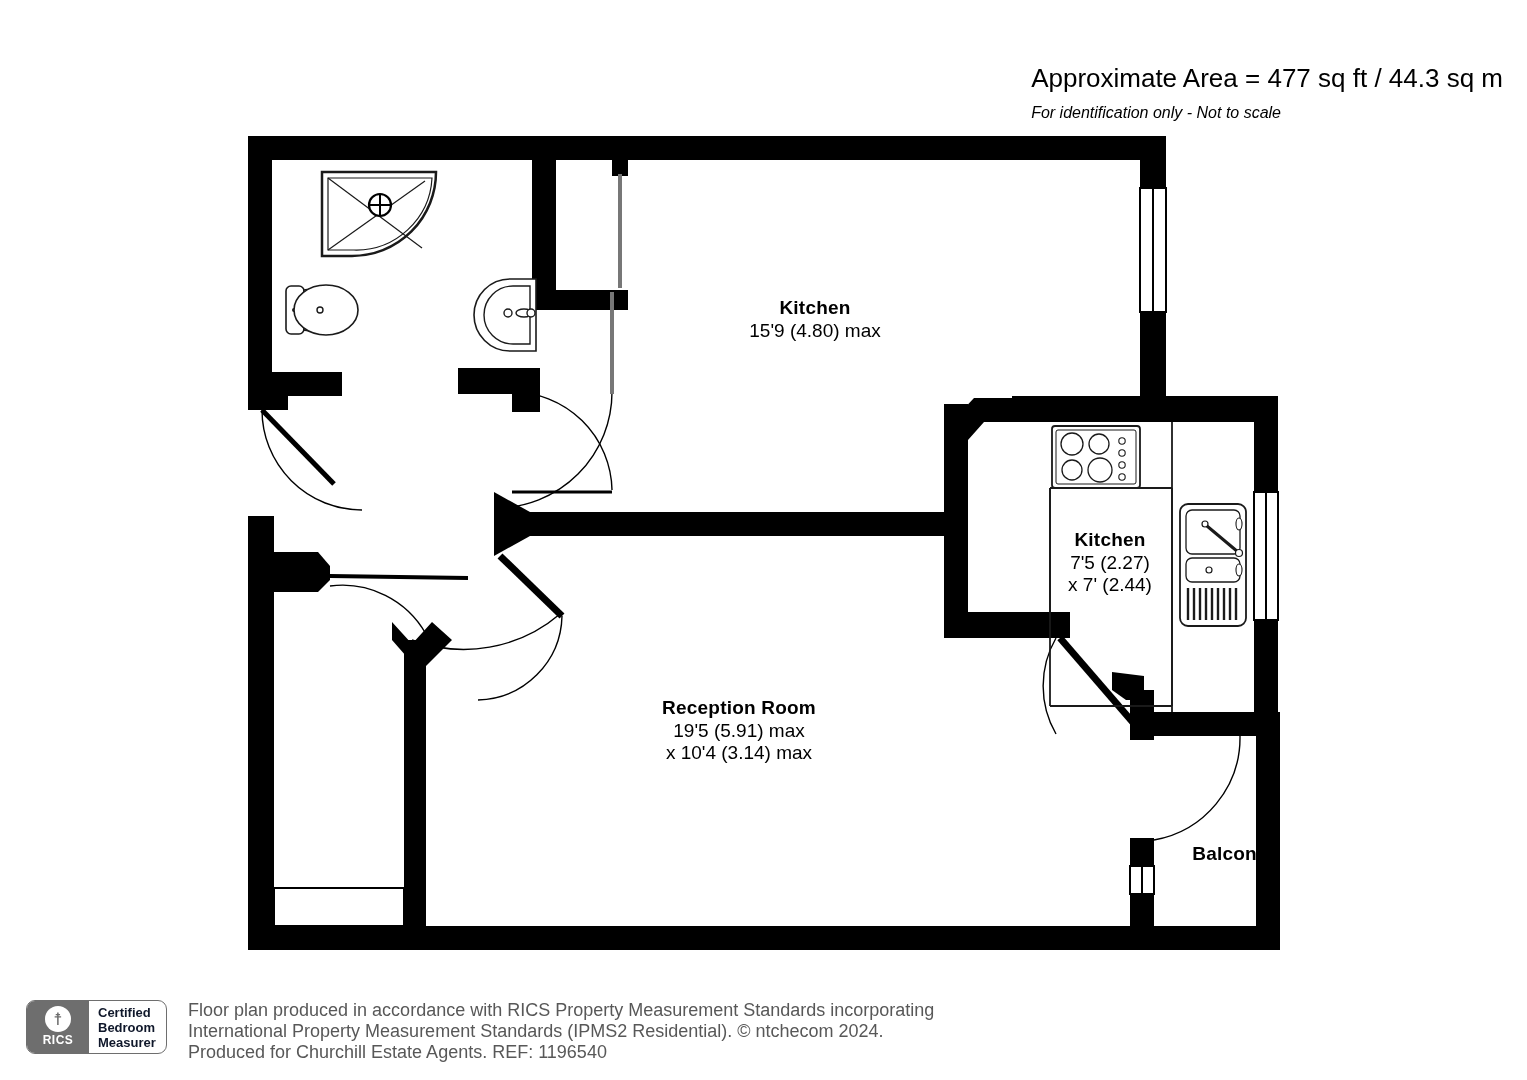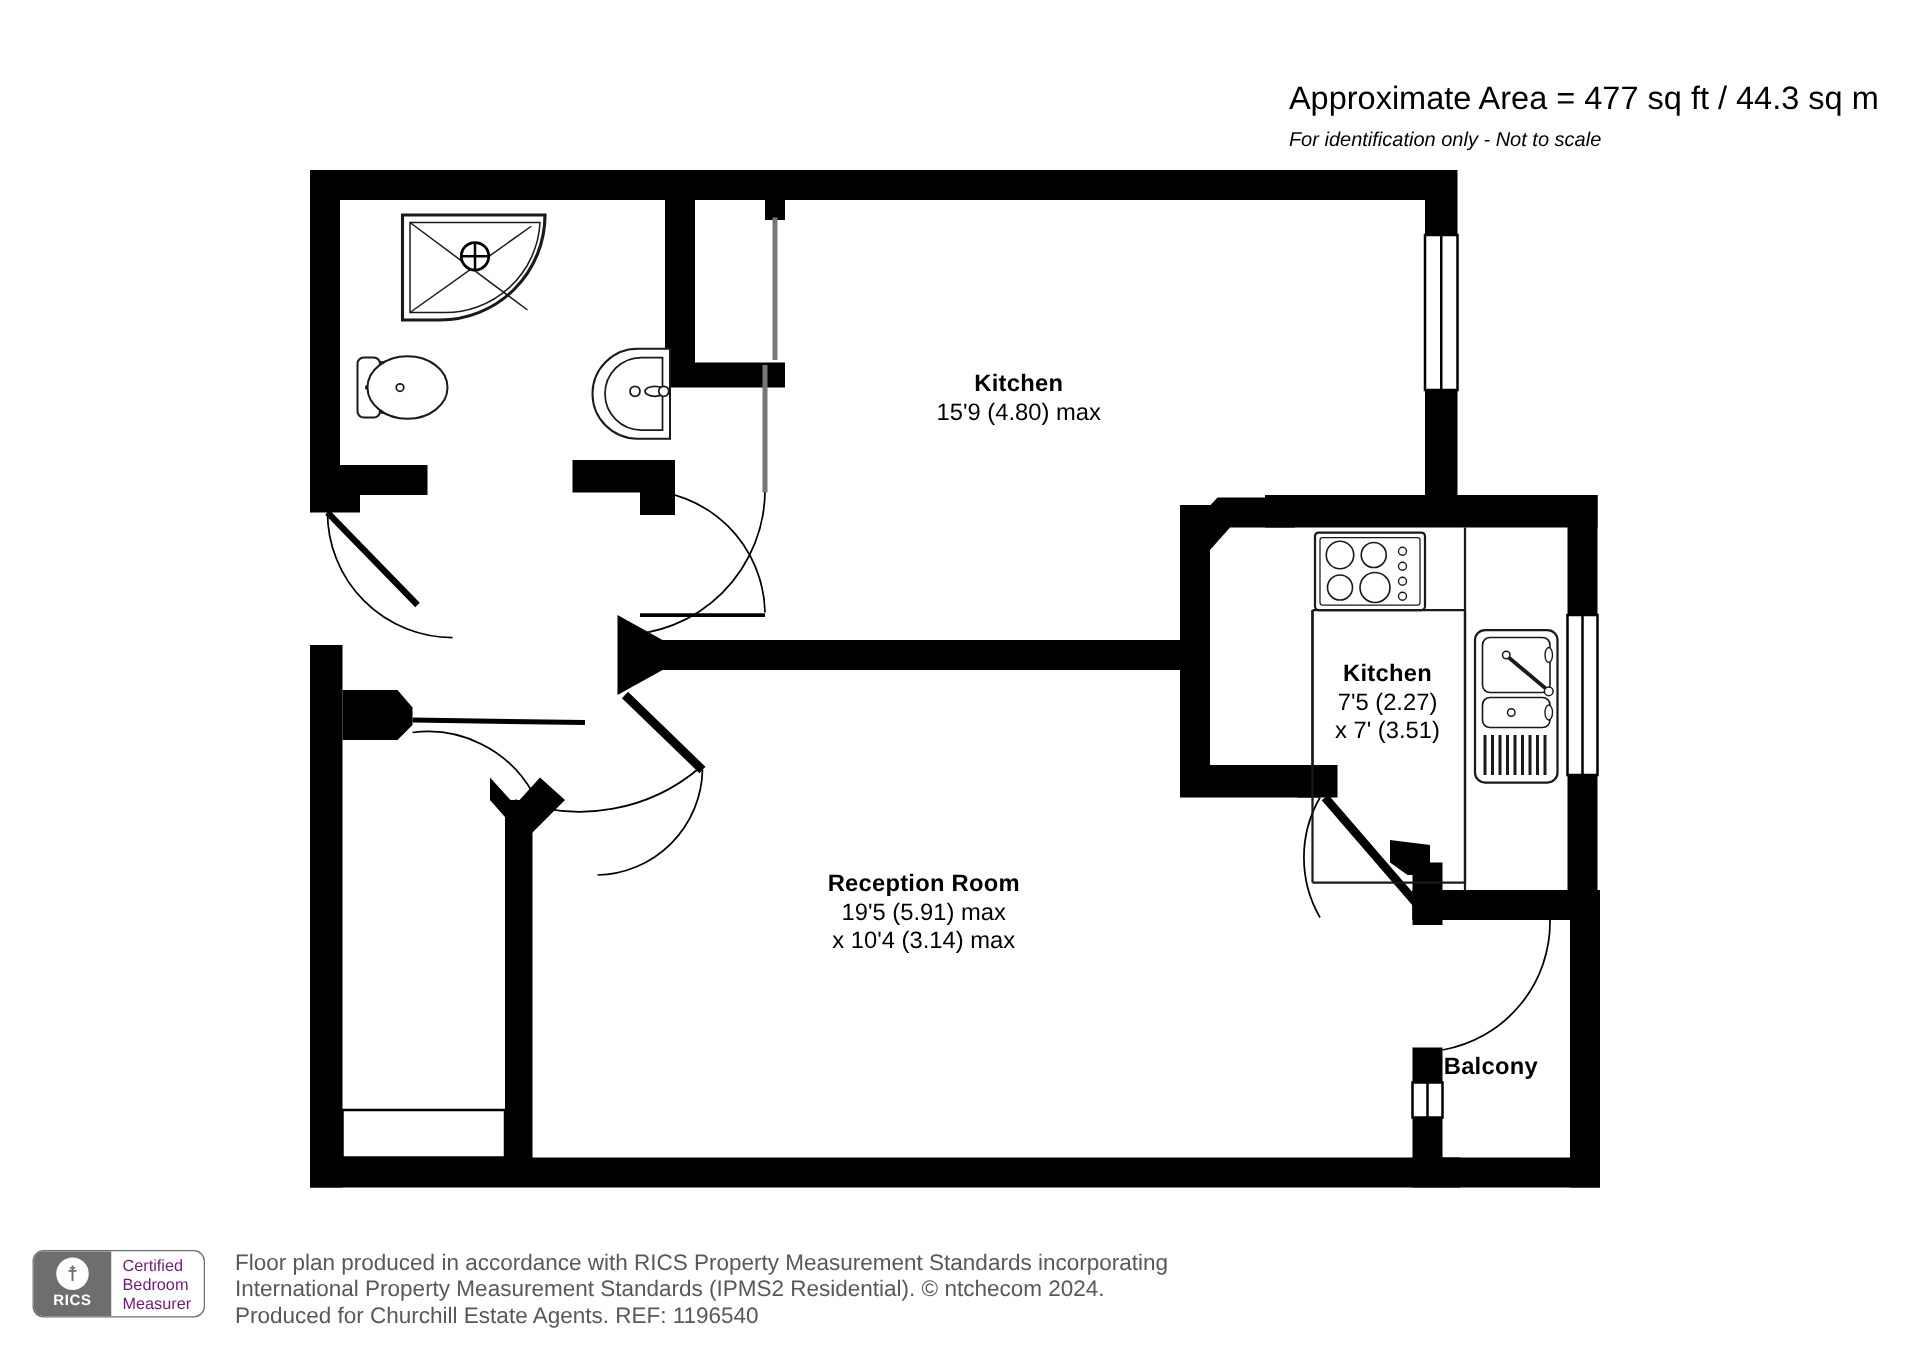--- a/index.html
+++ b/index.html
@@ -66,21 +66,21 @@
   }
   .room-label .rdim {
     display: block;
     font-size: 19px;
     line-height: 22px;
   }
 
   #label-bedroom  { left: 650px; top: 296px; width: 330px; }
   #label-reception{ left: 574px; top: 696px; width: 330px; }
   #label-kitchen  { left: 1020px; top: 528px; width: 180px; }
-  #label-balcony  { left: 1155px; top: 842px; width: 150px; text-align: left; }
+  #label-balcony  { left: 1155px; top: 842px; width: 150px; text-align: center; }
   #label-balcony .rname { font-size: 19px; }
 
   
   #footer {
     position: absolute;
     left: 0;
     top: 996px;
     width: 1527px;
     height: 84px;
   }
@@ -126,23 +126,23 @@
     margin-top: 1px;
   }
   #rics-text {
     padding: 3px 10px 3px 9px;
     display: flex;
     flex-direction: column;
     justify-content: center;
   }
   #rics-text span {
     font-size: 13px;
-    font-weight: normal;
+    font-weight: bold;
     line-height: 15px;
-    color: #701a75;
+    color: #0f172a;
     white-space: nowrap;
   }
   #legal {
     position: absolute;
     left: 188px;
     top: 4px;
     color: #585858;
   }
   #legal .lline {
     display: block;
@@ -348,21 +348,21 @@
 
 <div class="room-label" id="label-reception">
   <span class="rname">Reception Room</span>
   <span class="rdim">19'5 (5.91) max</span>
   <span class="rdim">x 10'4 (3.14) max</span>
 </div>
 
 <div class="room-label" id="label-kitchen">
   <span class="rname">Kitchen</span>
   <span class="rdim">7'5 (2.27)</span>
-  <span class="rdim">x 7' (3.51)</span>
+  <span class="rdim">x 7' (2.44)</span>
 </div>
 
 <div class="room-label" id="label-balcony">
   <span class="rname">Balcony</span>
 </div>
 
 <div id="footer">
 
   <div id="rics-badge">
     <div id="rics-mark">

